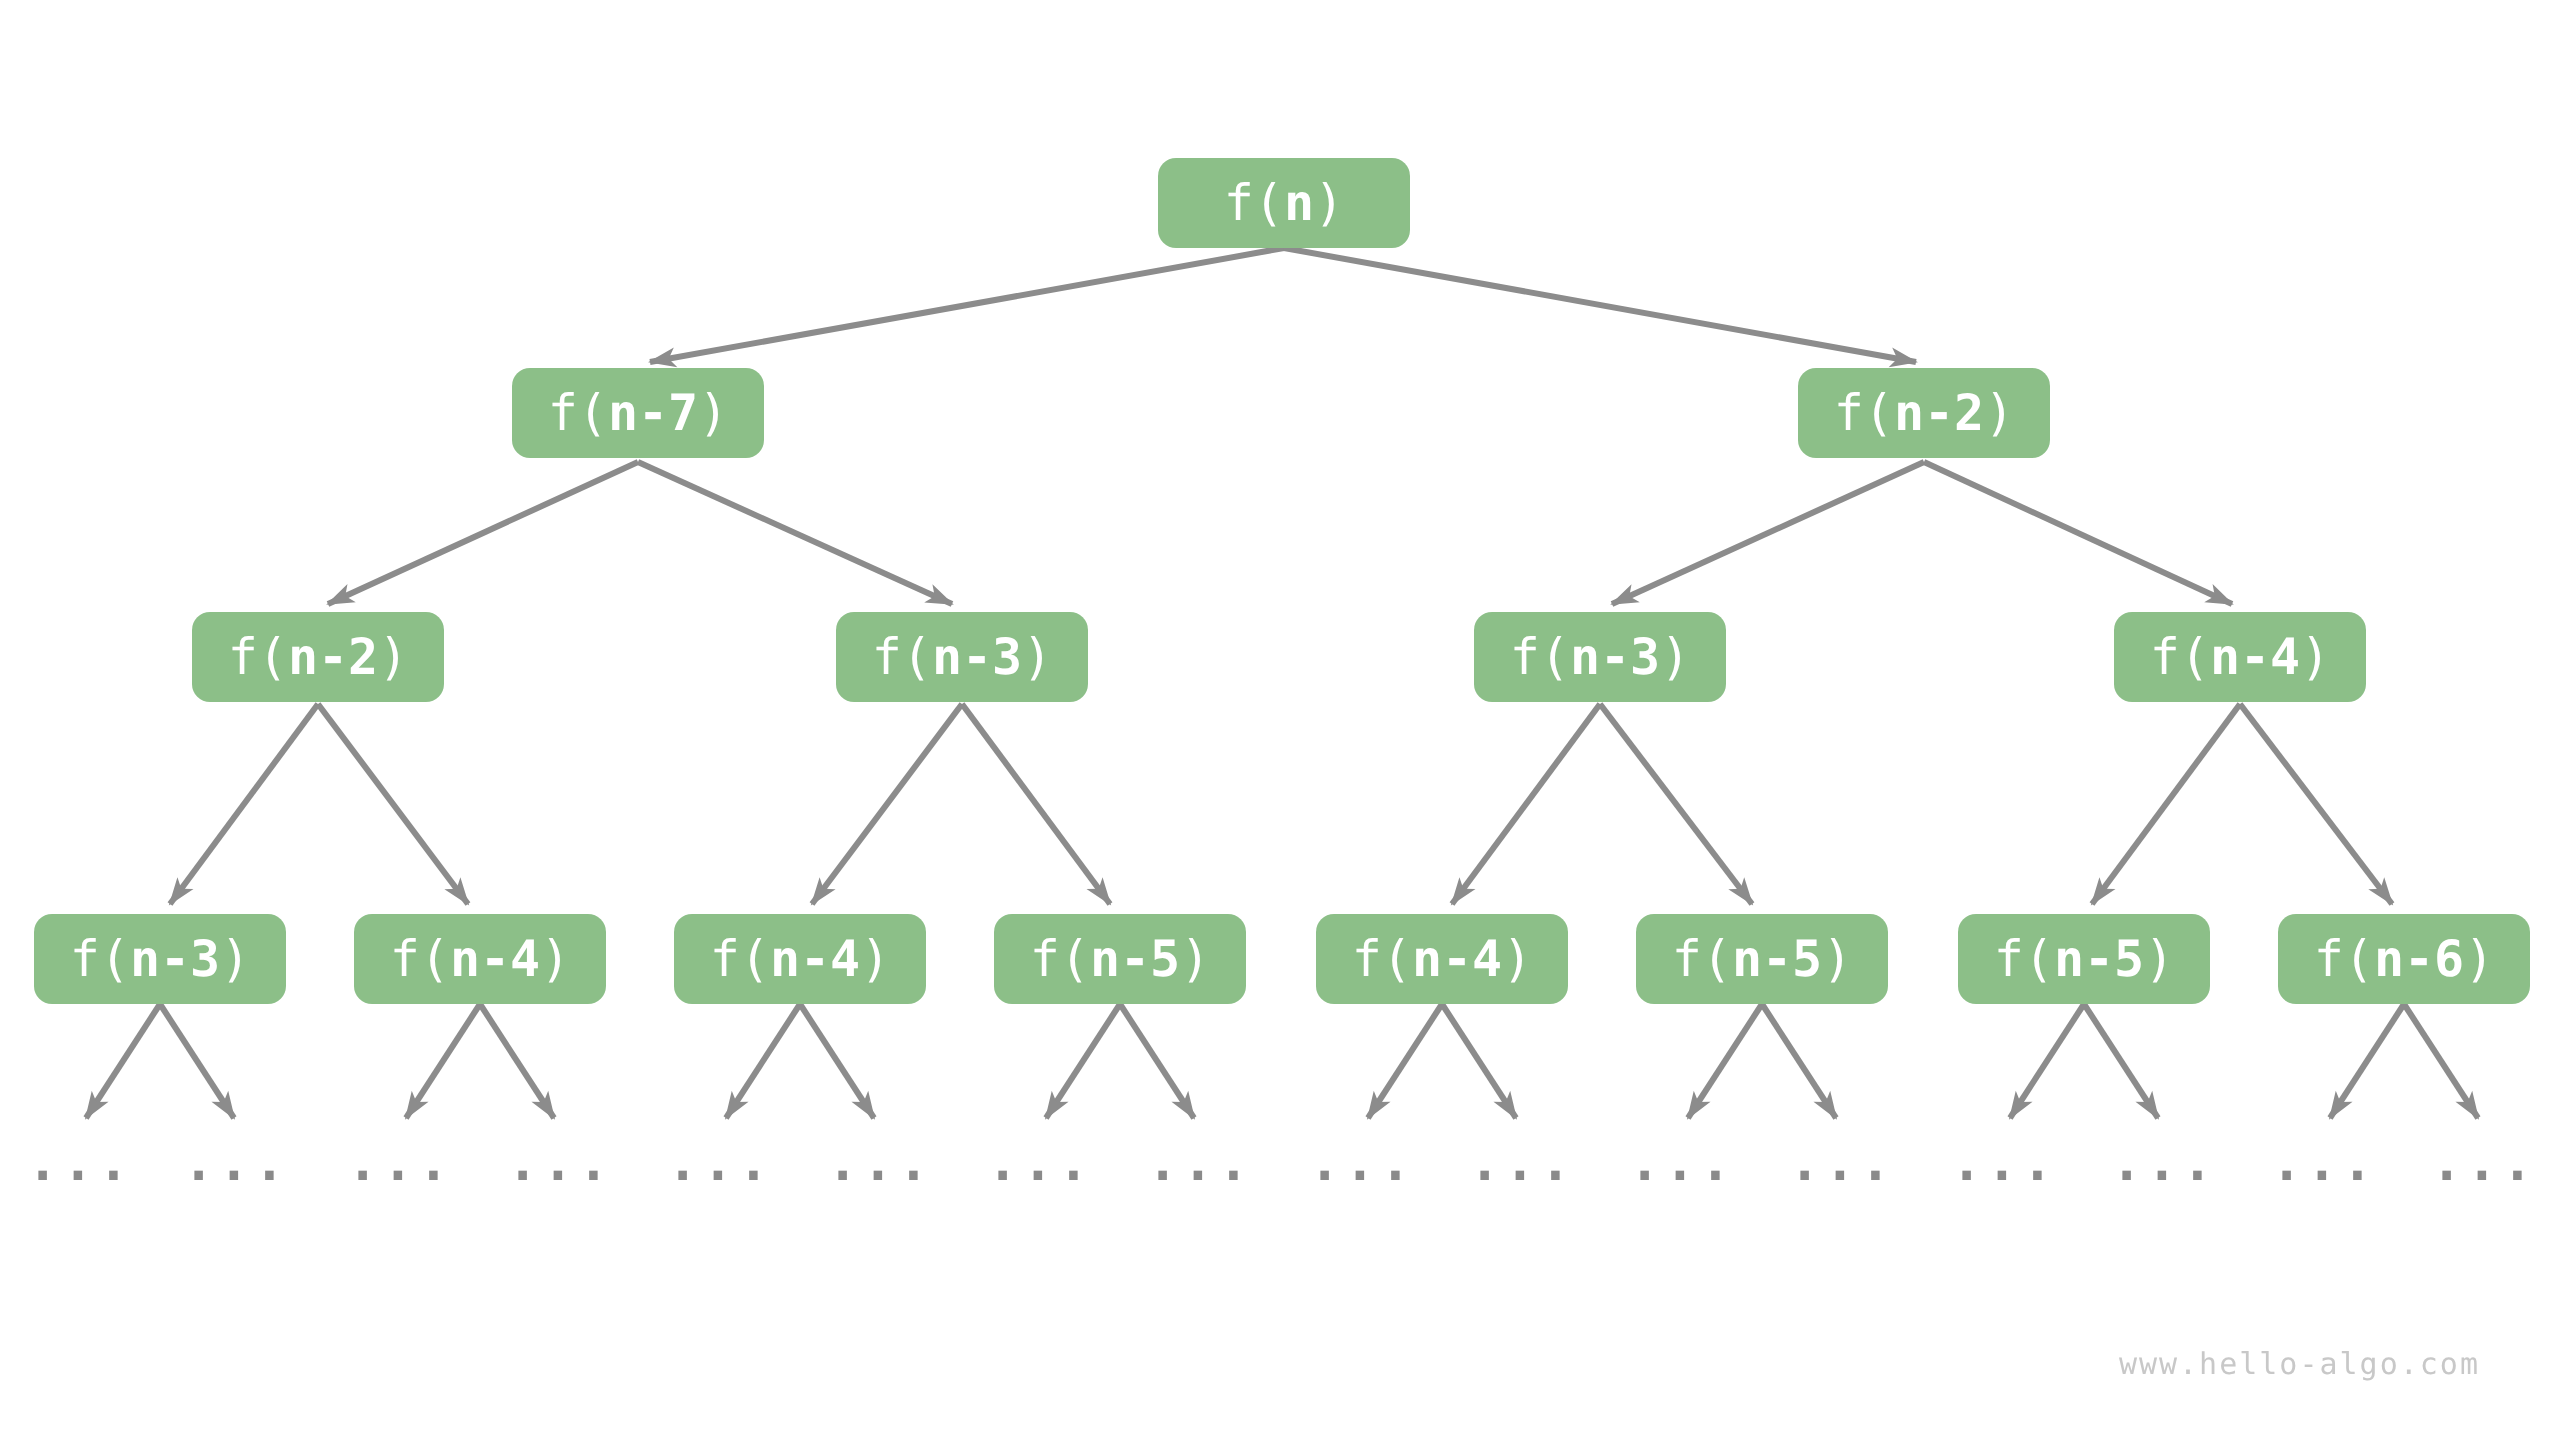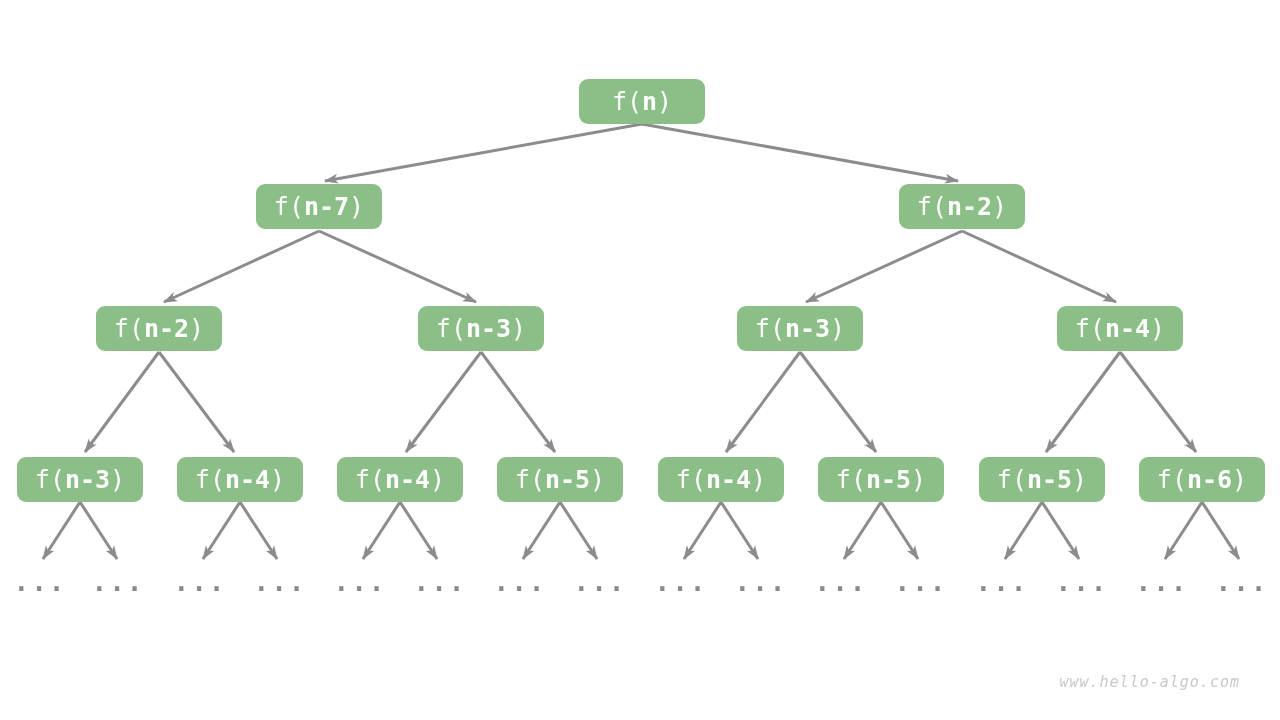--- a/index.html
+++ b/index.html
@@ -39,21 +39,20 @@
     letter-spacing:2px;
     line-height:20px;
     z-index:2;
   }
   .watermark{
     position:absolute;
     right:40px;top:673px;
     color:var(--watermark);
     font-size:15px;
     letter-spacing:1px;
-    font-style:italic;
   }
 </style>
 </head>
 <body>
 
 <div class="canvas">
 
   <svg class="edges" width="1280" height="720" viewBox="0 0 1280 720">
     <defs>
       <marker id="arrow" markerUnits="userSpaceOnUse" markerWidth="18" markerHeight="14" refX="14" refY="6" orient="auto">

